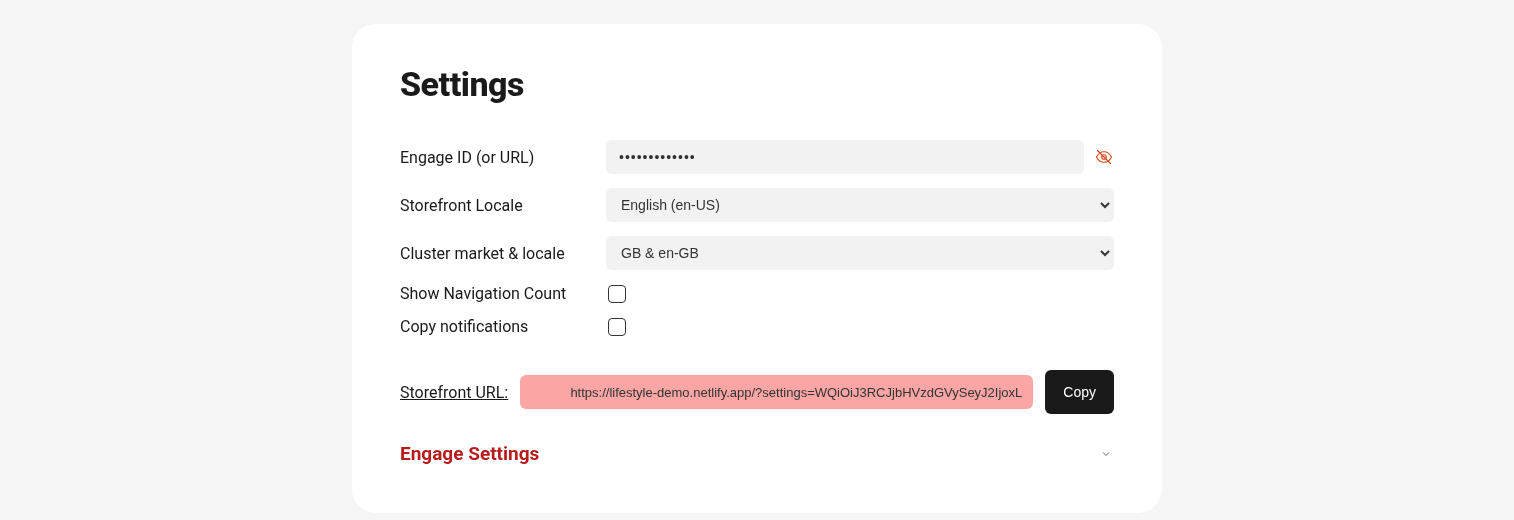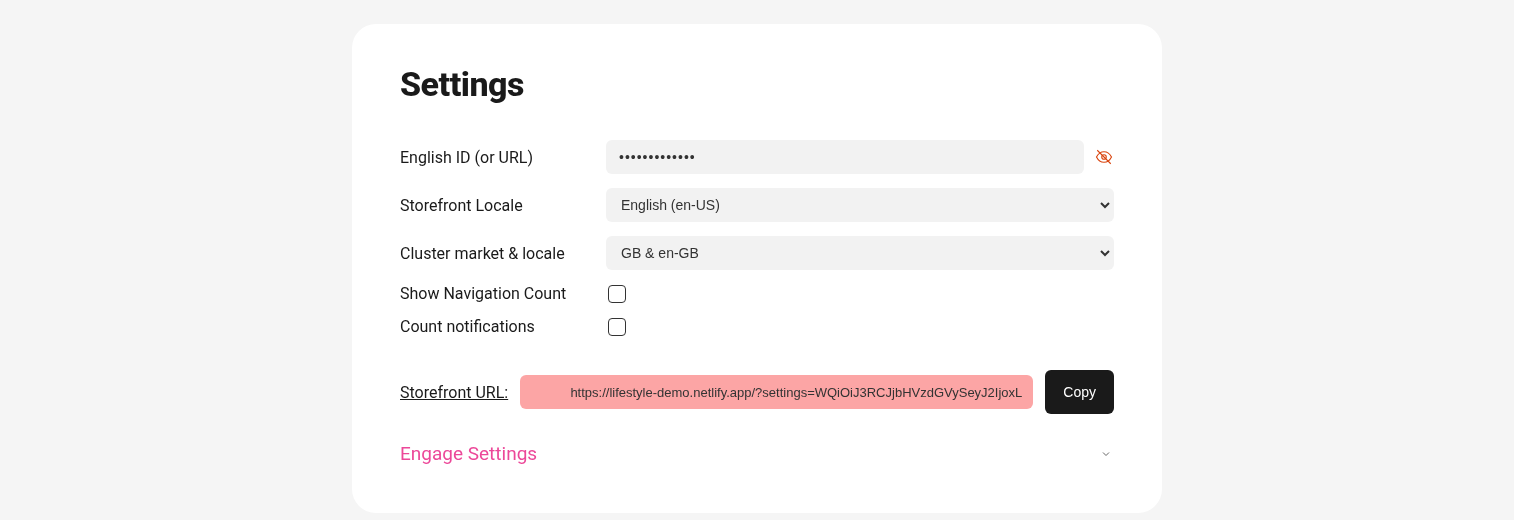--- a/index.html
+++ b/index.html
@@ -139,22 +139,22 @@
       flex-shrink: 0;
     }
     .section-header {
       display: flex;
       align-items: center;
       justify-content: space-between;
       cursor: pointer;
     }
     .section-title {
       font-size: 19px;
-      font-weight: 400;
-      color: #ec4899;
+      font-weight: 700;
+      color: #b91c1c;
     }
     .chevron-icon {
       width: 16px;
       height: 16px;
       display: flex;
       align-items: center;
       justify-content: center;
     }
     .chevron-icon svg {
       width: 12px;
@@ -167,21 +167,21 @@
       padding-left: 2px;
     }
   </style>
 </head>
 <body>
 
 <div class="card">
   <h1 class="page-title">Settings</h1>
 
   <div class="form-row">
-    <label class="form-label">English ID (or URL)</label>
+    <label class="form-label">Engage ID (or URL)</label>
     <div class="form-control-wrap">
       <input type="password" class="text-input" value="•••••••••••••" style="">
       <span class="eye-icon">
         <svg viewBox="0 0 24 24">
           <path d="M2 12s3.5-7 10-7 10 7 10 7-3.5 7-10 7-10-7-10-7z"></path>
           <circle cx="12" cy="12" r="3"></circle>
           <line x1="3" y1="3" x2="21" y2="21"></line>
         </svg>
       </span>
     </div>
@@ -206,21 +206,21 @@
   </div>
 
   <div class="form-row checkbox-row">
     <label class="form-label">Show Navigation Count</label>
     <div class="form-control-wrap">
       <input type="checkbox" class="checkbox-input" style="">
     </div>
   </div>
 
   <div class="form-row checkbox-row">
-    <label class="form-label">Count notifications</label>
+    <label class="form-label">Copy notifications</label>
     <div class="form-control-wrap">
       <input type="checkbox" class="checkbox-input" style="">
     </div>
   </div>
 
   <div class="url-row">
     <span class="url-label">Storefront URL:</span>
     <input type="text" readonly="" class="url-input" value="https://lifestyle-demo.netlify.app/?settings=WQiOiJ3RCJjbHVzdGVySeyJ2IjoxL" style="">
     <button class="copy-button">Copy</button>
   </div>

